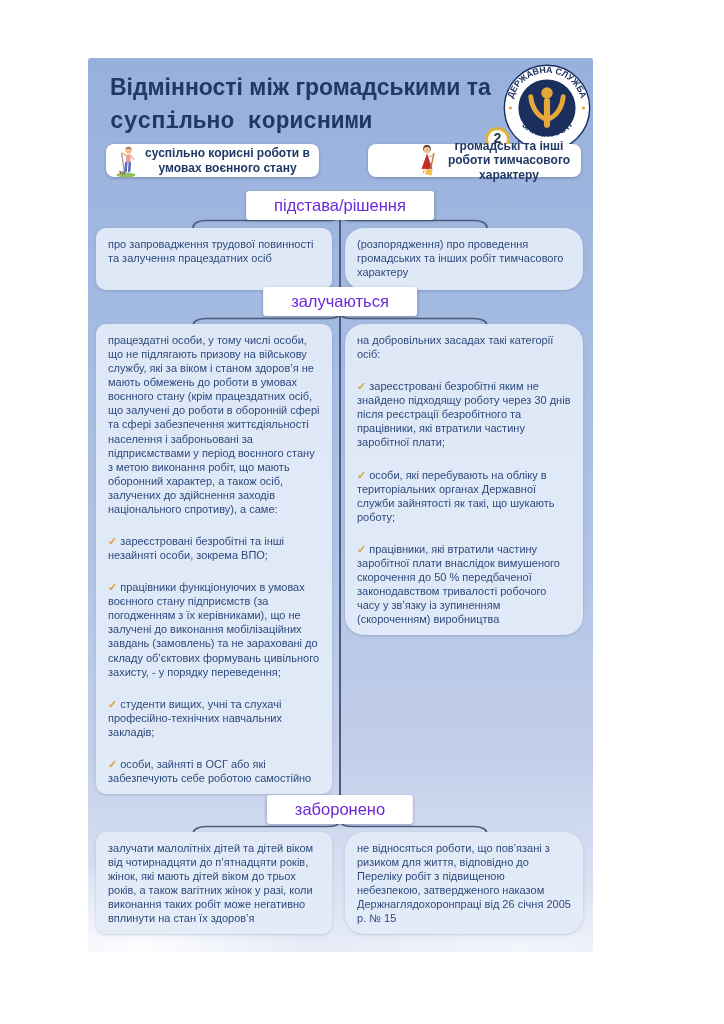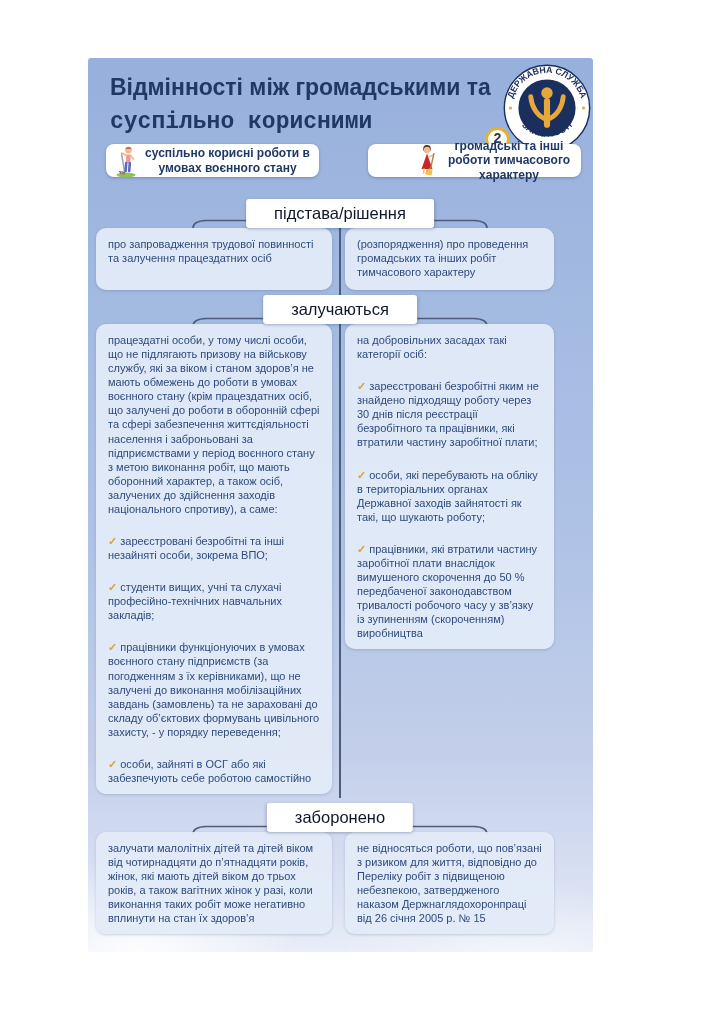--- a/index.html
+++ b/index.html
@@ -31,43 +31,43 @@
     box-shadow:0 1px 3px rgba(40,60,100,.35);
     display:flex;align-items:center;padding:0 5px;box-sizing:border-box;
   }
   .pill-left{left:18px;}
   .pill-right{left:280px;padding-left:44px;}
   .pill .p-icon{flex:0 0 30px;height:34px;}
   .pill .p-label{flex:1;text-align:center;color:#1f3864;font-weight:bold;
     font-size:12px;line-height:1.22;}
   .hdr{
     position:absolute;left:252px;transform:translateX(-50%);
-    background:#ffffff;color:#0f172a;font-size:16.5px;line-height:1;
+    background:#ffffff;color:#6d28d9;font-size:16.5px;line-height:1;
     padding:6px 28px;border-radius:3px;box-shadow:0 1px 3px rgba(40,60,100,.35);
-    white-space:nowrap;z-index:3;margin-top:8px;
+    white-space:nowrap;z-index:3;
   }
   .hdr-basis{top:133px;}
   .hdr-involved{top:229px;}
   .hdr-forbidden{top:737px;}
   .vline{
     position:absolute;left:251px;top:160px;width:1.5px;height:580px;
     background:#4d5c7d;z-index:1;
   }
   .brace{position:absolute;left:102px;width:300px;height:12px;z-index:2;}
   .brace-1{top:158px;}
   .brace-2{top:256px;}
   .brace-3{top:764px;}
   .box{
     position:absolute;background:rgba(226,235,248,.94);border-radius:10px;
     padding:9px 12px;box-sizing:border-box;
     color:#2e4a7d;font-size:11px;line-height:1.28;z-index:2;
     box-shadow:0 1px 3px rgba(50,70,110,.22);
   }
   .col-l{left:8px;width:236px;}
-  .col-r{left:257px;width:209px;}
+  .col-r{left:257px;width:238px;border-radius:19px;}
   .row-basis{top:170px;min-height:62px;}
   .row-involved{top:266px;}
   .row-forbidden{top:774px;}
   .bullet{margin-top:18px;}
   .check{color:#d9a43b;font-weight:bold;margin-right:3px;}
   [data-interactable]{cursor:default;}
 </style>
 </head>
 <body>
 
@@ -147,28 +147,28 @@
   <div class="box col-l row-basis" data-interactable="false">
     <span data-interactable="false">про запровадження трудової повинності та залучення працездатних осіб</span>
   </div>
   <div class="box col-r row-basis" data-interactable="false">
     <span data-interactable="false">(розпорядження) про проведення громадських та інших робіт тимчасового характеру</span>
   </div>
 
   <div class="box col-l row-involved" data-interactable="false">
     <div data-interactable="false">працездатні особи, у тому числі особи, що не підлягають призову на військову службу, які за віком і станом здоров’я не мають обмежень до роботи в умовах воєнного стану (крім працездатних осіб, що залучені до роботи в оборонній сфері та сфері забезпечення життєдіяльності населення і заброньовані за підприємствами у період воєнного стану з метою виконання робіт, що мають оборонний характер, а також осіб, залучених до здійснення заходів національного спротиву), а саме:</div>
     <div class="bullet" data-interactable="false"><span class="check" data-interactable="false">✓</span><span data-interactable="false">зареєстровані безробітні та інші незайняті особи, зокрема ВПО;</span></div>
+    <div class="bullet" data-interactable="false"><span class="check" data-interactable="false">✓</span><span data-interactable="false">працівники функціонуючих в умовах воєнного стану підприємств (за погодженням з їх керівниками), що не залучені до виконання мобілізаційних завдань (замовлень) та не зараховані до складу об’єктових формувань цивільного захисту, - у порядку переведення;</span></div>
     <div class="bullet" data-interactable="false"><span class="check" data-interactable="false">✓</span><span data-interactable="false">студенти вищих, учні та слухачі професійно-технічних навчальних закладів;</span></div>
-    <div class="bullet" data-interactable="false"><span class="check" data-interactable="false">✓</span><span data-interactable="false">працівники функціонуючих в умовах воєнного стану підприємств (за погодженням з їх керівниками), що не залучені до виконання мобілізаційних завдань (замовлень) та не зараховані до складу об’єктових формувань цивільного захисту, - у порядку переведення;</span></div>
     <div class="bullet" data-interactable="false"><span class="check" data-interactable="false">✓</span><span data-interactable="false">особи, зайняті в ОСГ або які забезпечують себе роботою самостійно</span></div>
   </div>
   <div class="box col-r row-involved" data-interactable="false">
     <div data-interactable="false">на добровільних засадах такі категорії осіб:</div>
     <div class="bullet" data-interactable="false"><span class="check" data-interactable="false">✓</span><span data-interactable="false">зареєстровані безробітні яким не знайдено підходящу роботу через 30 днів після реєстрації безробітного та працівники, які втратили частину заробітної плати;</span></div>
-    <div class="bullet" data-interactable="false"><span class="check" data-interactable="false">✓</span><span data-interactable="false">особи, які перебувають на обліку в територіальних органах Державної заходів зайнятості як такі, що шукають роботу;</span></div>
+    <div class="bullet" data-interactable="false"><span class="check" data-interactable="false">✓</span><span data-interactable="false">особи, які перебувають на обліку в територіальних органах Державної служби зайнятості як такі, що шукають роботу;</span></div>
     <div class="bullet" data-interactable="false"><span class="check" data-interactable="false">✓</span><span data-interactable="false">працівники, які втратили частину заробітної плати внаслідок вимушеного скорочення до 50 % передбаченої законодавством тривалості робочого часу у зв’язку із зупиненням (скороченням) виробництва</span></div>
   </div>
 
   <div class="box col-l row-forbidden" data-interactable="false">
     <span data-interactable="false">залучати малолітніх дітей та дітей віком від чотирнадцяти до п’ятнадцяти років, жінок, які мають дітей віком до трьох років, а також вагітних жінок у разі, коли виконання таких робіт може негативно вплинути на стан їх здоров’я</span>
   </div>
   <div class="box col-r row-forbidden" data-interactable="false">
     <span data-interactable="false">не відносяться роботи, що пов’язані з ризиком для життя, відповідно до Переліку робіт з підвищеною небезпекою, затвердженого наказом Держнаглядохоронпраці від 26 січня 2005 р. № 15</span>
   </div>
 

